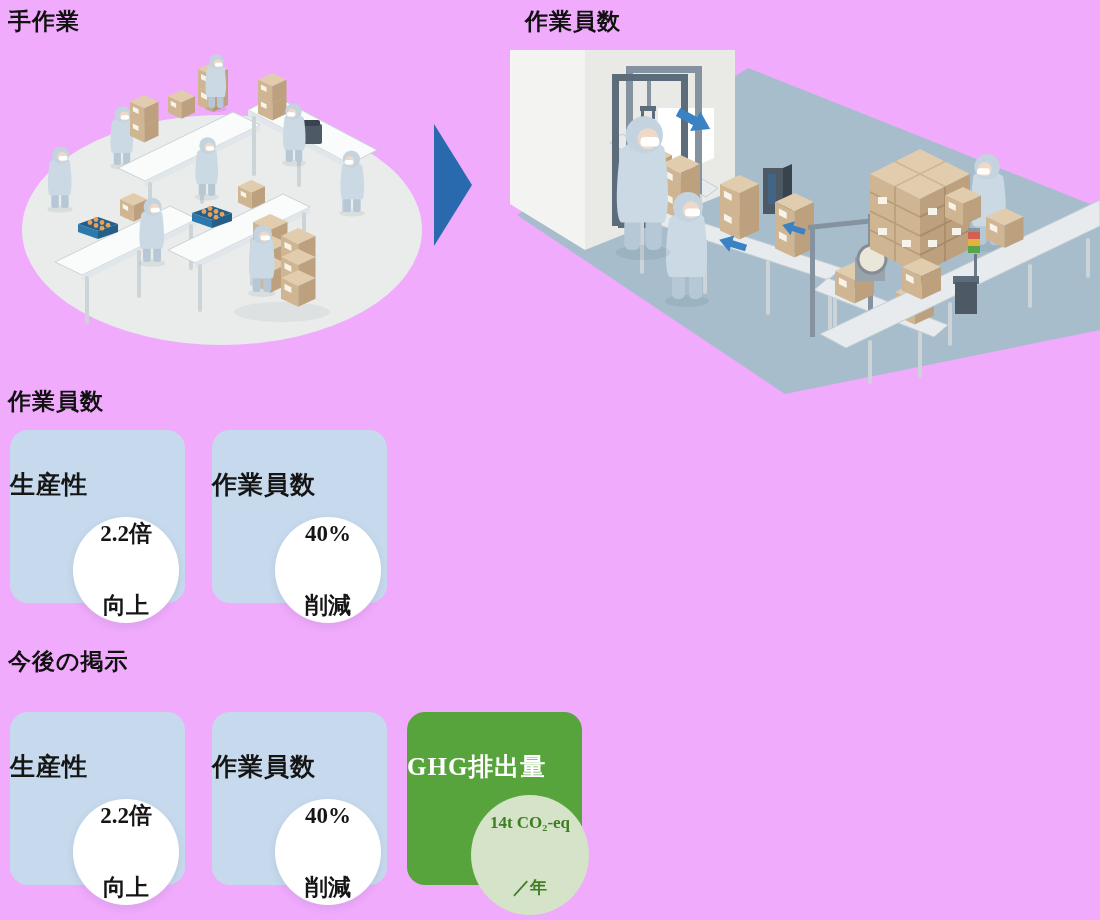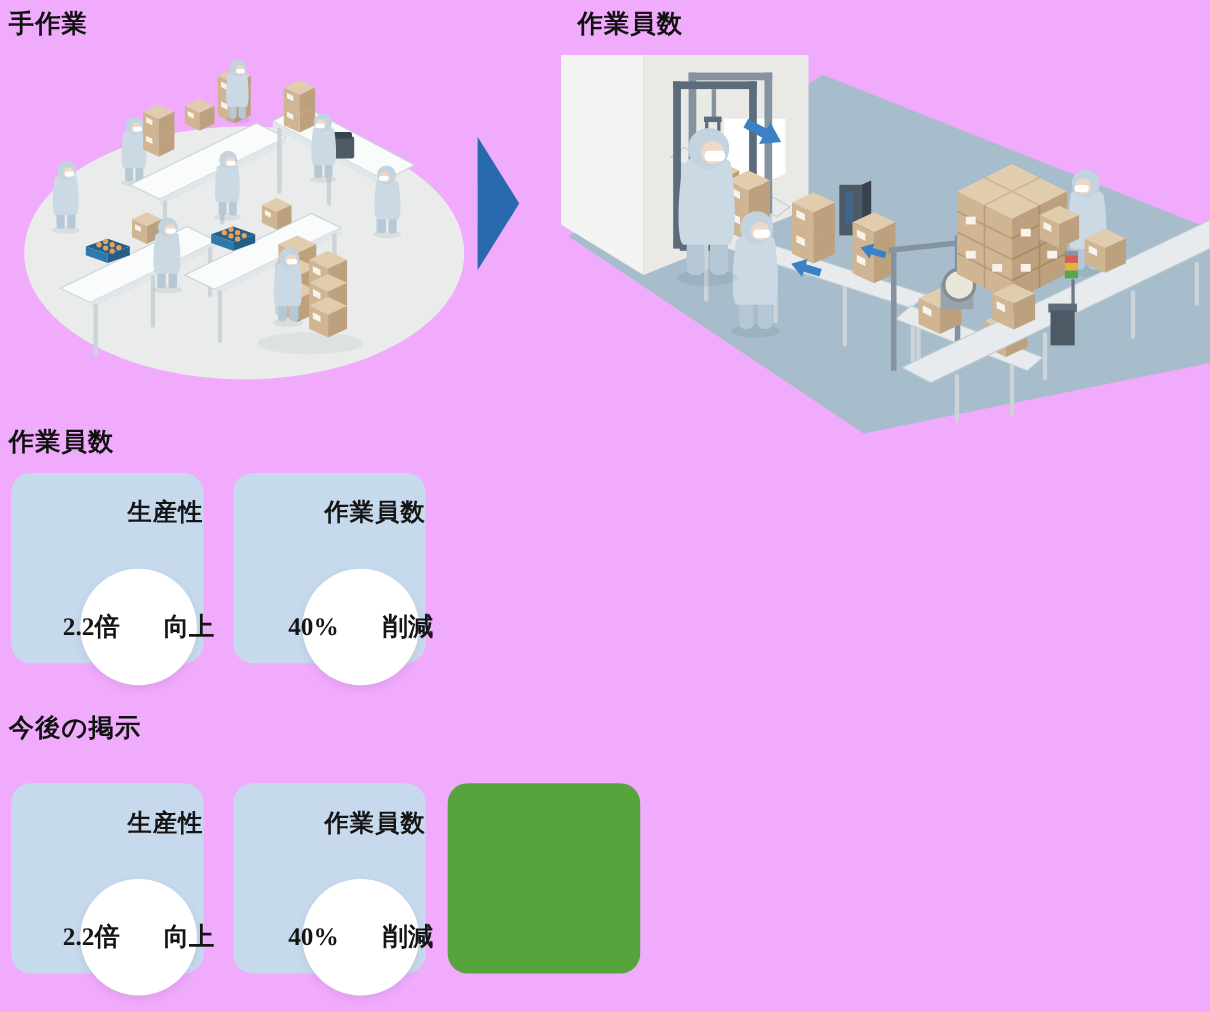--- a/index.html
+++ b/index.html
@@ -11,25 +11,25 @@
   .h-conv{left:8px;top:386px;}
   .h-future{left:8px;top:646px;}
   .illus{position:absolute;}
   .illus-left{left:0;top:50px;width:440px;height:300px;}
   .illus-right{left:500px;top:42px;width:600px;height:360px;}
   .big-arrow{position:absolute;left:434px;top:124px;width:38px;height:122px;}
   .big-arrow polygon{fill:var(--arrow_primary,#2969ad);}
   .card{position:absolute;width:175px;height:173px;border-radius:18px;background:var(--card_blue,#c7daed);}
   .r1c1{left:10px;top:430px;}  .r1c2{left:212px;top:430px;}
   .r2c1{left:10px;top:712px;}  .r2c2{left:212px;top:712px;}  .r2c3{left:407px;top:712px;}
-  .card-title{margin-top:21px;text-align:right;font-size:22px;font-weight:700;color:#151515;letter-spacing:1px;}
+  .card-title{margin-top:38px;text-align:left;font-size:25px;font-weight:700;color:#151515;letter-spacing:1px;}
   .card.green{background:var(--card_green,#57a43c);}
   .card.green .card-title{color:#ffffff;}
   .badge{position:absolute;left:63px;top:87px;width:106px;height:106px;border-radius:50%;
-         background:var(--badge_white,#ffffff);display:flex;flex-direction:row;justify-content:center;align-items:center;
+         background:var(--badge_white,#ffffff);display:flex;flex-direction:column;justify-content:center;align-items:center;
          font-size:23px;font-weight:700;line-height:1.4;color:#151515;box-shadow:0 3px 8px rgba(40,60,80,0.10);gap:40px;}
   .badge span{display:block;text-align:center;white-space:nowrap;}
   .card.green .badge{left:64px;top:83px;width:118px;height:120px;background:var(--badge_green_bg,#d5e3c8);
          color:var(--badge_green_text,#3e7d22);font-size:17px;box-shadow:none;line-height:1.5;}
   
   .c-floorL{fill:var(--floor_manual,#e9eceb);}
   .c-floorR{fill:var(--floor_automated,#a7bdcb);}
   .c-wall1{fill:#f3f3f1;} .c-wall2{fill:#e9e9e6;}
   .c-tbl{fill:#fafbfb;stroke:#c9d3d7;stroke-width:1;} .c-skirt{fill:#e0e6e9;}
   .c-leg{stroke:#ccd4d8;stroke-width:4;fill:none;stroke-linecap:round;}
@@ -280,15 +280,20 @@
     </div>
   </div>
   <div class="card r2c2">
     <div class="card-title">作業員数</div>
     <div class="badge">
       <span>40%</span>
       <span>削減</span>
     </div>
   </div>
   <div class="card green r2c3">
+    <div class="card-title">GHG排出量</div>
+    <div class="badge">
+      <span>14t CO₂-eq</span>
+      <span>／年</span>
+    </div>
   </div>
 
 </div>
 
 </body></html>

